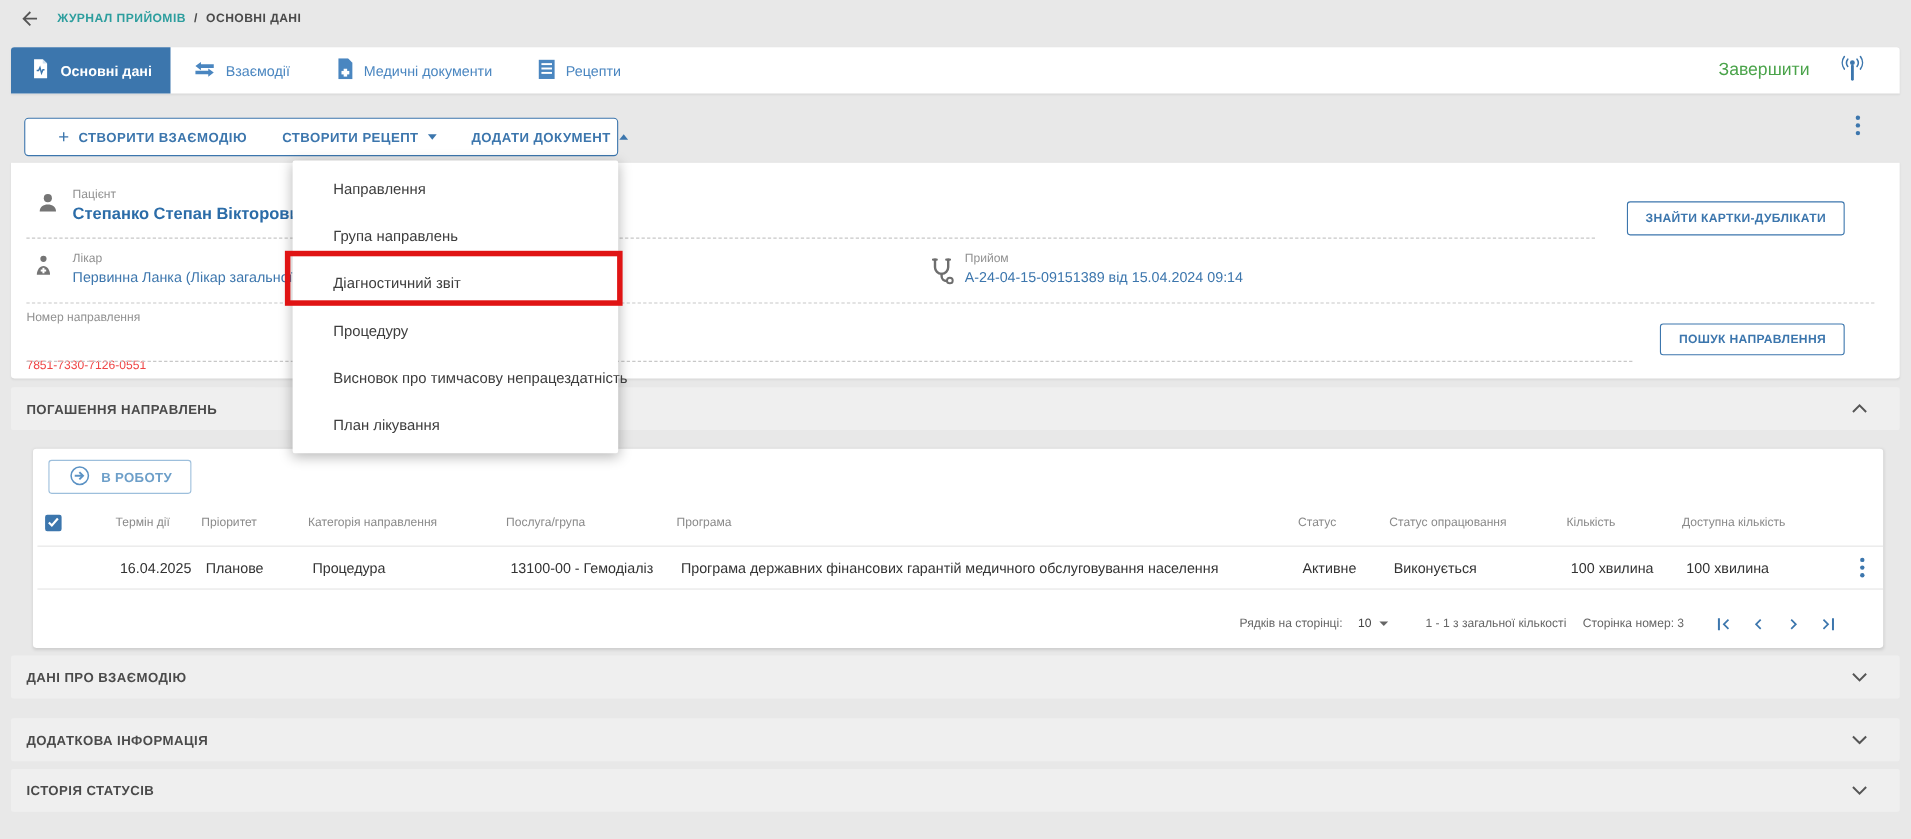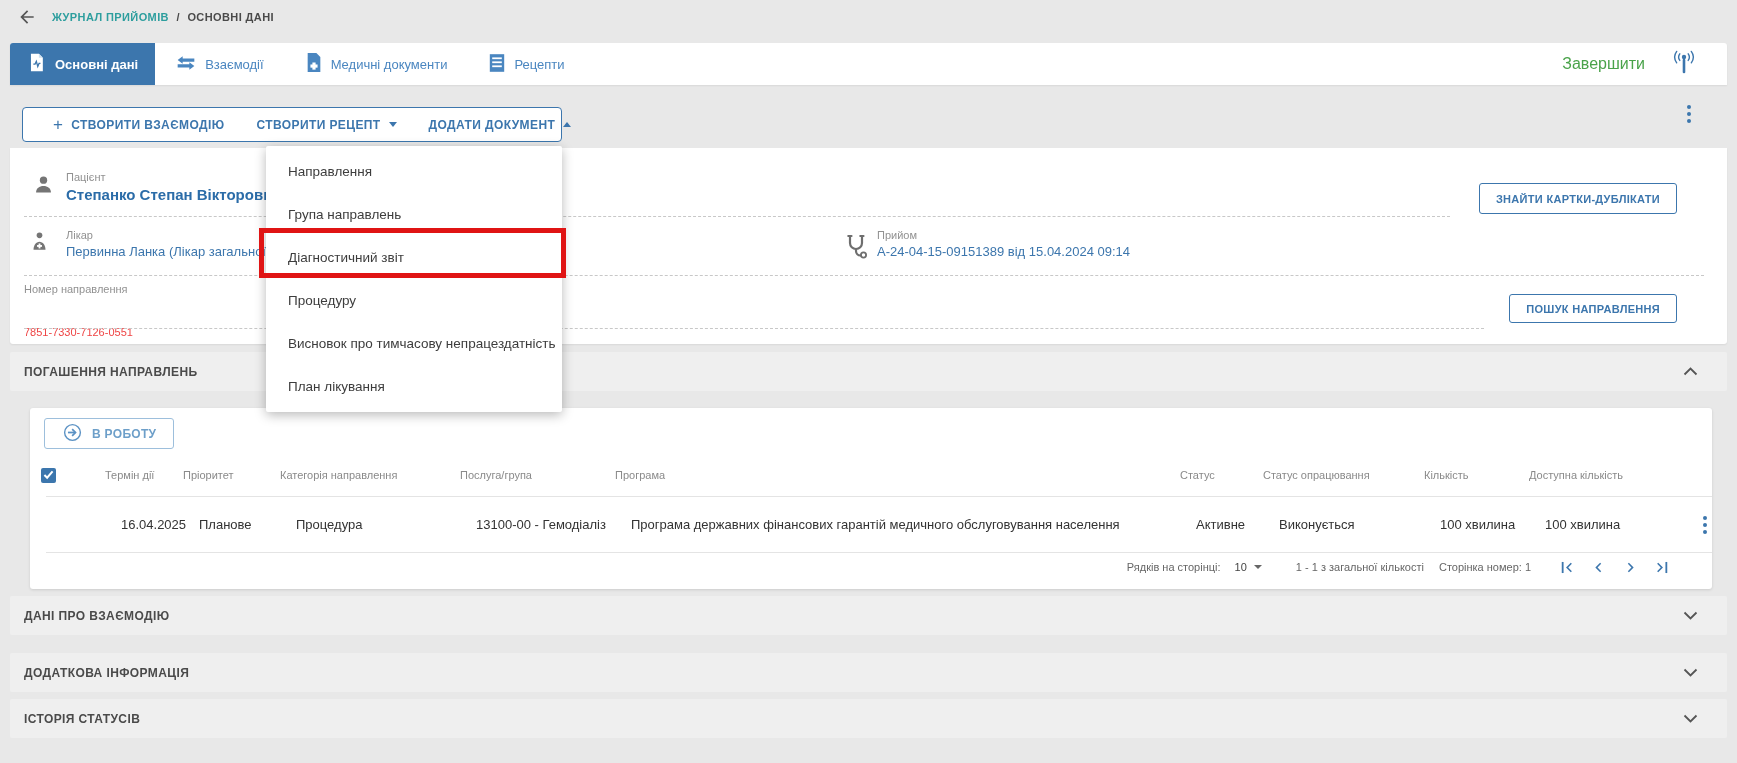--- a/index.html
+++ b/index.html
@@ -64,41 +64,41 @@
 
   
   .table-card { margin:17px 15px 0 20px; height:181px; background:#fff; border-radius:3px;
                 box-shadow:0 1px 3px rgba(0,0,0,.12); position:relative; }
   .towork { position:absolute; left:14px; top:10px; height:31px; display:flex; align-items:center; gap:9px;
             padding:0 17px; background:#fff; border:1px solid #9dbfdc; border-radius:3px;
             color:#6d9fc9; font-size:12px; font-weight:700; letter-spacing:.3px; cursor:pointer; }
   .tgrid { display:grid; align-items:center; padding-left:11px;
            grid-template-columns:64px 78px 97px 180px 155px 565px 83px 161px 105px 158px 1fr; }
   .thead { position:absolute; left:0; right:0; top:52px; height:30px; font-size:11px; color:#8a8a8a; }
-  .trow  { position:absolute; left:16px; right:0; top:88px; height:57px; font-size:13px; color:#333;
+  .trow  { position:absolute; left:4px; right:0; top:88px; height:40px; font-size:13px; color:#333;
            border-top:1px solid #e4e4e4; border-bottom:1px solid #e4e4e4; }
   .cell { white-space:nowrap; overflow:visible; }
   .checkbox { width:15px; height:15px; background:#3c76ad; border-radius:2px; display:flex;
               align-items:center; justify-content:center; cursor:pointer; }
   .row-kebab { display:flex; flex-direction:column; gap:3px; cursor:pointer; width:10px; }
   .row-kebab i { width:4px; height:4px; border-radius:50%; background:#3c76ad; }
   .tpag { position:absolute; left:0; right:0; top:137px; height:44px; display:flex; align-items:center;
           justify-content:flex-end; padding-right:40px; font-size:11px; color:#666; }
   .pg-label { margin-right:14px; }
   .pg-select { display:flex; align-items:center; gap:7px; margin-right:34px; cursor:pointer; color:#444; }
   .pg-caret { width:0; height:0; border-left:4px solid transparent; border-right:4px solid transparent; border-top:4.5px solid #666; }
   .pg-range { margin-right:15px; }
   .pg-page { margin-right:26px; }
   .pg-nav { display:flex; align-items:center; gap:13px; }
   .pg-nav span { cursor:pointer; display:flex; align-items:center; }
 
   
   .dropdown { position:absolute; left:266px; top:146px; width:296px; height:266px; background:#fff;
               border-radius:2px; box-shadow:0 3px 12px rgba(0,0,0,.28); z-index:40; padding:4px 0; }
-  .dd-item { height:43px; display:flex; align-items:center; padding-left:22px; font-size:13.5px;
+  .dd-item { height:43px; display:flex; align-items:center; padding-left:37px; font-size:13.5px;
              color:#3d3d3d; cursor:pointer; white-space:nowrap; }
   .red-box { position:absolute; left:259px; top:228px; width:307px; height:50px;
              border:5px solid #e01414; z-index:50; pointer-events:none; }
 </style>
 </head>
 <body>
 
 <div class="topbar">
   <span class="back-btn">
     <svg width="20" height="20" viewBox="0 0 24 24">
@@ -295,21 +295,21 @@
         </span>
     </div>
 
     <div class="tpag">
       <span class="pg-label">Рядків на сторінці:</span>
       <span class="pg-select">
         <span>10</span>
         <span class="pg-caret"></span>
       </span>
       <span class="pg-range">1 - 1 з загальної кількості</span>
-      <span class="pg-page">Сторінка номер: 1</span>
+      <span class="pg-page">Сторінка номер: 3</span>
       <span class="pg-nav">
         <span>
           <svg width="19" height="19" viewBox="0 0 24 24" fill="#3c76ad">
               <path d="M6 5h2.3v14H6z"></path>
               <path d="M18.8 7.4L17.4 6l-6 6 6 6 1.4-1.4L14.2 12z"></path>
             </svg>
         </span>
         <span>
           <svg width="19" height="19" viewBox="0 0 24 24" fill="#3c76ad">
               <path d="M15.4 7.4L14 6l-6 6 6 6 1.4-1.4L10.8 12z"></path>

